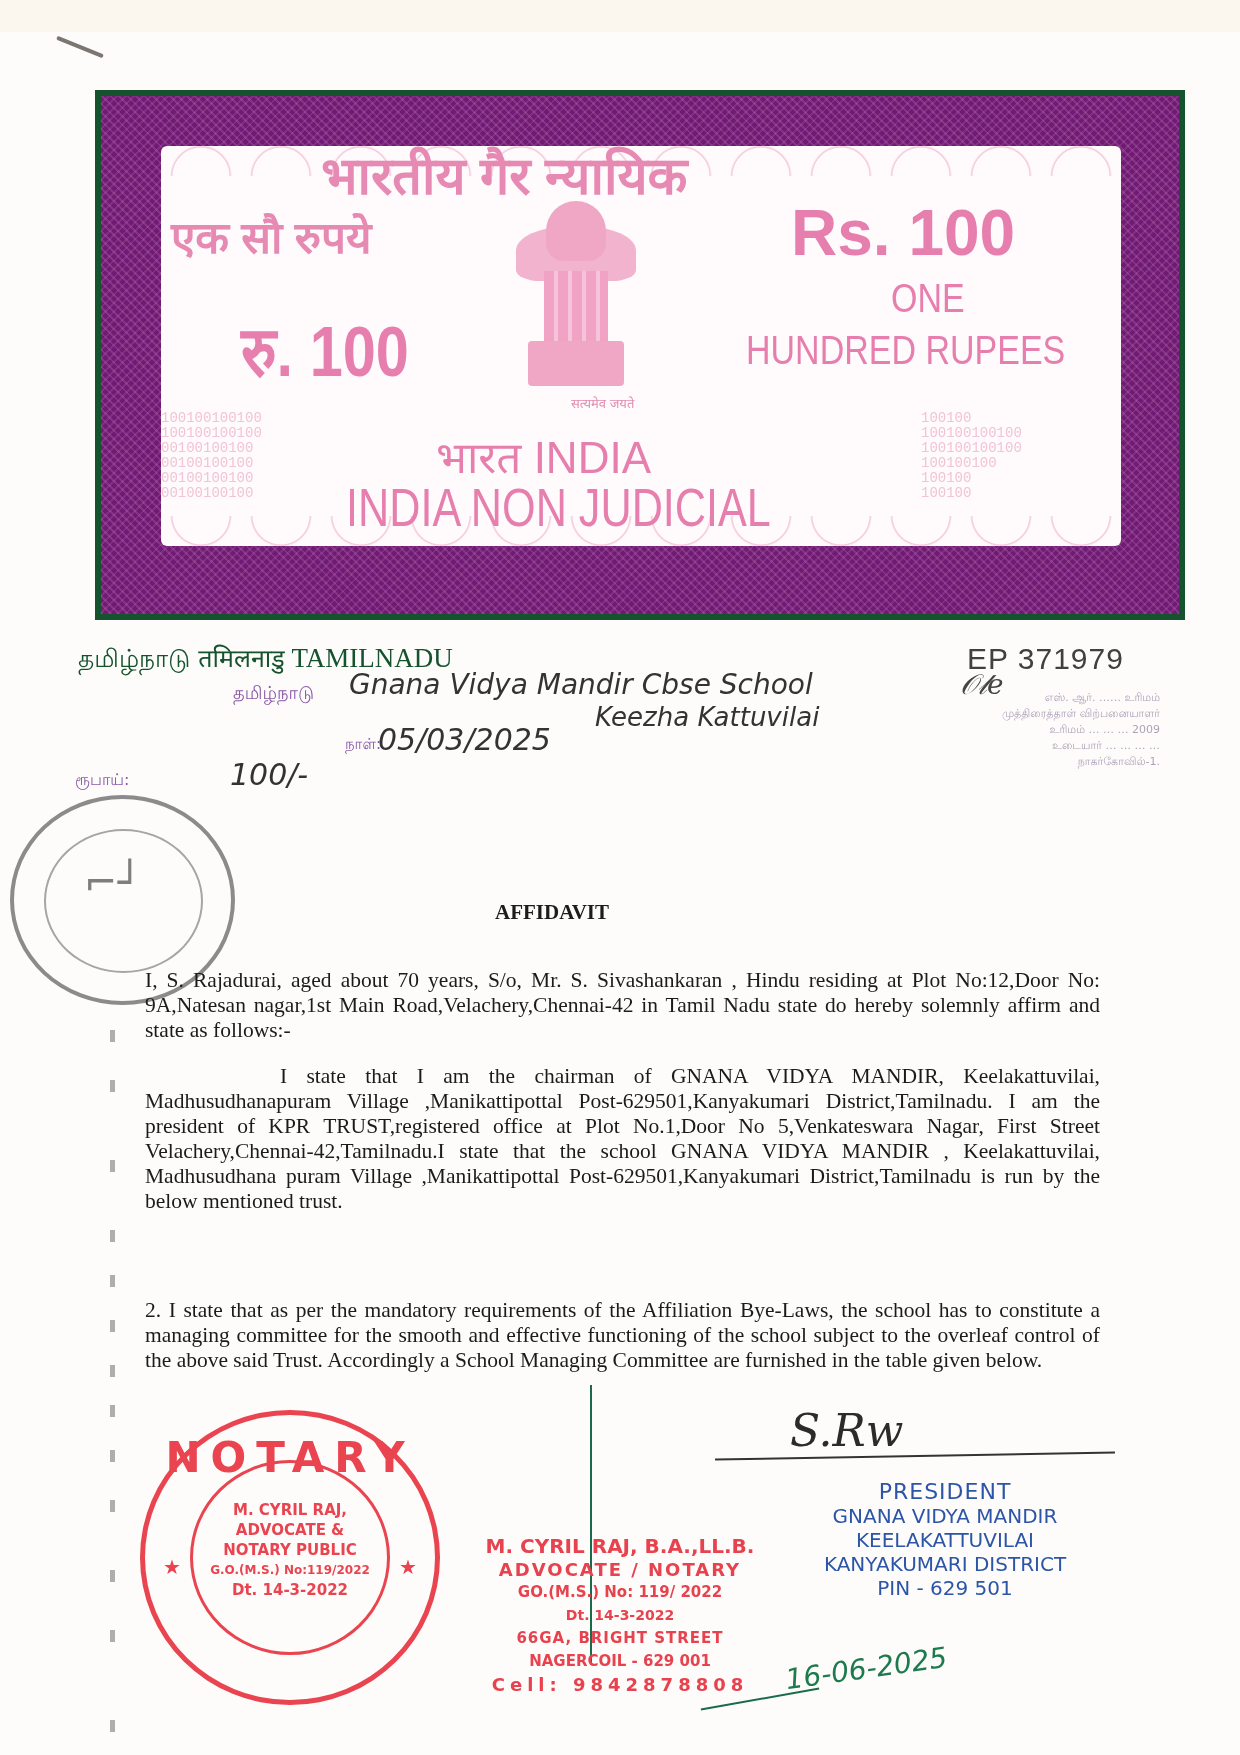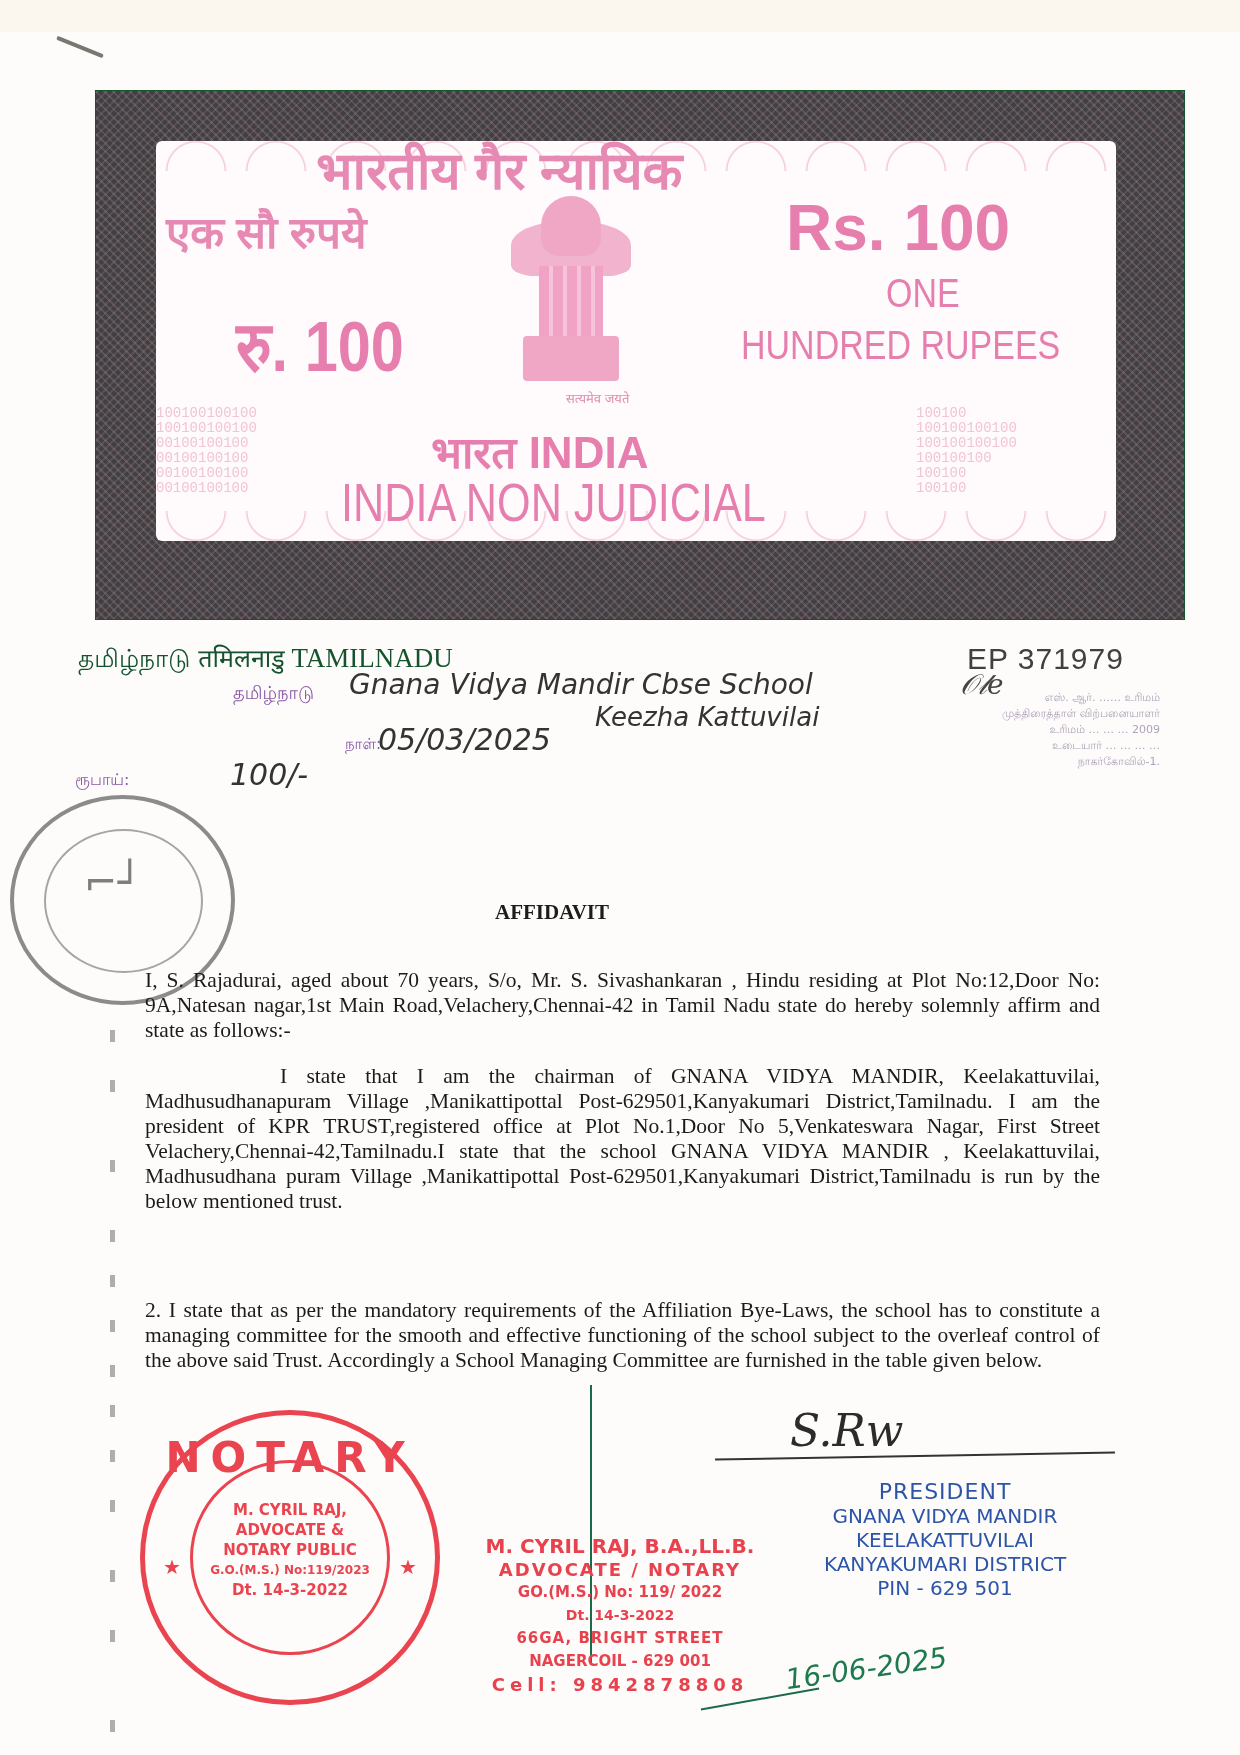--- a/index.html
+++ b/index.html
@@ -8,22 +8,22 @@
       background: #fdfcfa;
       font-family: "Liberation Serif", serif;
       color: #1c1c1c;
     }
     .topband { position: absolute; left: 0; top: 0; width: 1240px; height: 32px; background: #fbf7ef; }
     .staple-mark { position: absolute; left: 55px; top: 45px; width: 50px; height: 4px; background: #7b7670; transform: rotate(22deg); border-radius: 2px; }
 
     
     .stamp {
       position: absolute; left: 95px; top: 90px; width: 1090px; height: 530px;
-      background: #404040;
-      border: 1px solid #14532d;
+      background: #701a75;
+      border: 6px solid #14532d;
       box-sizing: border-box;
       overflow: hidden;
     }
     .stamp::before {
       content: ""; position: absolute; inset: 0;
       background:
         repeating-linear-gradient(45deg, rgba(230,160,190,0.18) 0 2px, transparent 2px 6px),
         repeating-linear-gradient(-45deg, rgba(200,170,210,0.15) 0 2px, transparent 2px 6px);
     }
     .stamp-inner {
@@ -37,21 +37,21 @@
     }
     .scallop-top { top: 0; }
     .scallop-bottom { bottom: 0; transform: scaleY(-1); }
     .st { position: absolute; color: #e67fad; font-family: "Liberation Sans", sans-serif; white-space: nowrap; }
     .st-hindi-title { left: 220px; top: 42px; font-size: 52px; font-weight: bold; color: #e78ab3; }
     .st-hindi-amount { left: 70px; top: 110px; font-size: 44px; font-weight: bold; color: #e78ab3; }
     .st-rs100 { left: 690px; top: 100px; font-size: 64px; font-weight: bold; }
     .st-rupee-symbol { left: 140px; top: 205px; font-size: 70px; font-weight: bold; transform: scaleX(0.85); transform-origin: left; }
     .st-one { left: 790px; top: 180px; font-size: 40px; transform: scaleX(0.85); transform-origin: left; }
     .st-hundred { left: 645px; top: 232px; font-size: 40px; transform: scaleX(0.85); transform-origin: left; }
-    .st-bharat-india { left: 335px; top: 330px; font-size: 44px; font-weight: bold; }
+    .st-bharat-india { left: 335px; top: 330px; font-size: 44px; font-weight: normal; }
     .st-non-judicial { left: 245px; top: 380px; font-size: 54px; transform: scaleX(0.8); transform-origin: left; }
     .st-motto { left: 470px; top: 298px; font-size: 13px; color: #e08cb0; }
     .emblem { position: absolute; left: 415px; top: 105px; width: 120px; height: 190px; }
     .emblem-head { position: absolute; left: 30px; top: 0; width: 60px; height: 60px; border-radius: 50% 50% 30% 30%; background: #f0a7c6; }
     .emblem-wings { position: absolute; left: 0; top: 25px; width: 120px; height: 55px; border-radius: 45% 45% 20% 20%; background: #f2b3cf; }
     .emblem-body { position: absolute; left: 28px; top: 70px; width: 64px; height: 75px; background: repeating-linear-gradient(90deg, #f0a3c4 0 10px, #f6c4da 10px 14px); }
     .emblem-base { position: absolute; left: 12px; top: 140px; width: 96px; height: 45px; background: #f0a7c6; border-radius: 4px; }
     .microtext { position: absolute; font-family: "Liberation Mono", monospace; color: #f1c4d6; font-size: 14px; line-height: 15px; white-space: pre; }
 
     
@@ -207,21 +207,21 @@
 
 <div class="notary-round">
   <div class="inner"></div>
   <div class="notary-word">NOTARY</div>
   <div class="notary-star" style="left:18px; top:140px;">★</div>
   <div class="notary-star" style="right:18px; top:140px;">★</div>
   <div class="notary-lines" style="top:85px;">
     <div>M. CYRIL RAJ,</div>
     <div>ADVOCATE &amp;</div>
     <div>NOTARY PUBLIC</div>
-    <div style="font-size:12px">G.O.(M.S.) No:119/2023</div>
+    <div style="font-size:12px">G.O.(M.S.) No:119/2022</div>
     <div>Dt. 14-3-2022</div>
   </div>
 </div>
 
 <div class="notary-rect">
   <div class="l1">M. CYRIL RAJ, B.A.,LL.B.</div>
   <div class="l2">ADVOCATE / NOTARY</div>
   <div class="l3">GO.(M.S.) No: 119/ 2022</div>
   <div class="l4">Dt. 14-3-2022</div>
   <div class="l5">66GA, BRIGHT STREET</div>

